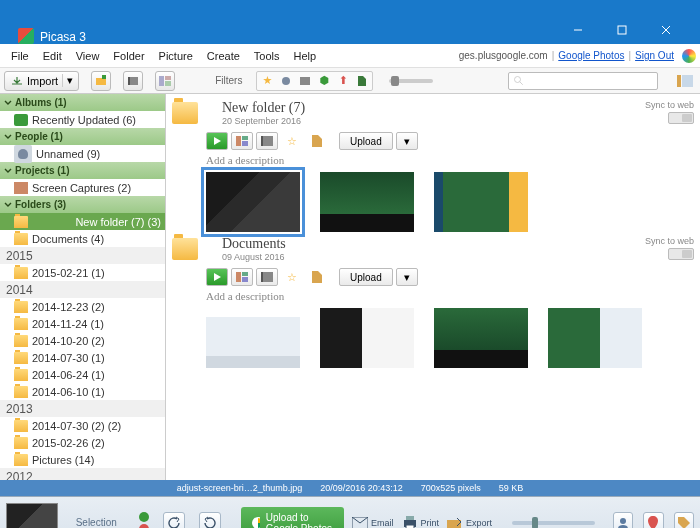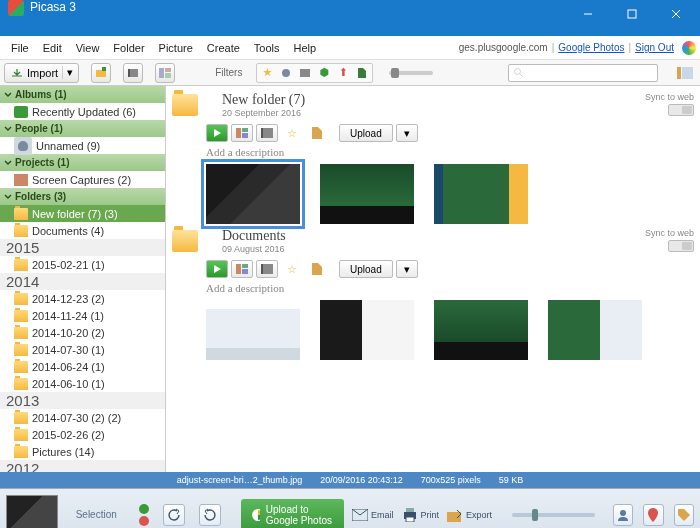--- a/index.html
+++ b/index.html
@@ -1,18 +1,18 @@
 <!DOCTYPE html>
 <html><head>
 <meta charset="utf-8">
 <style>
 * { margin: 0; padding: 0; box-sizing: border-box; font-family: "Segoe UI", Tahoma, sans-serif; }
 body { width: 700px; height: 528px; background: #fff; overflow: hidden; font-size: 11px; }
 
-.titlebar { height: 36px; background: #1979ca; display: flex; align-items: flex-start; padding: 0 2px; color: #fff; }
+.titlebar { height: 44px; background: #1979ca; display: flex; align-items: flex-end; padding: 0 12px; color: #fff; }
 .titlebar .logo { width: 16px; height: 16px; background: linear-gradient(135deg,#e74c3c 0 50%,#27ae60 0 100%); margin: 0 6px; border-radius: 2px; }
 .titlebar .title { font-size: 12px; flex: 0 0 auto; }
 .titlebar .spacer { flex: 1; }
 .titlebar .winbtn { width: 44px; height: 28px; display: flex; align-items: center; justify-content: center; color: #fff; }
 .titlebar .winbtn svg { width: 10px; height: 10px; }
 
 .menubar { height: 24px; background: #fff; display: flex; align-items: center; padding: 0 4px; border-bottom: 1px solid #e0e0e0; }
 .menubar .mi { padding: 2px 7px; font-size: 11px; color: #222; }
 .rightlinks { margin-left: auto; font-size: 10px; display: flex; align-items: center; gap: 4px; }
 .rightlinks a { color: #1155cc; text-decoration: underline; }
@@ -32,22 +32,22 @@
 .viewicon { width: 22px; height: 18px; margin-left: 4px; display: flex; align-items: center; justify-content: center; }
 
 .main { display: flex; height: 386px; }
 .sidebar { width: 166px; background: #fff; border-right: 1px solid #ccc; overflow-y: auto; font-size: 11px; }
 .sidebar::-webkit-scrollbar { width: 14px; }
 .sidebar::-webkit-scrollbar-thumb { background: #c8c8c8; border: 1px solid #aaa; }
 .sidebar::-webkit-scrollbar-track { background: #f0f0f0; }
 .shdr { background: linear-gradient(#b8d8a8,#9cc988); height: 17px; display: flex; align-items: center; padding: 0 4px; color: #2a4a1a; font-weight: bold; font-size: 10px; gap: 3px; }
 .shdr .tw { width: 8px; height: 8px; }
 .sitem { height: 17px; display: flex; align-items: center; padding: 0 4px 0 14px; gap: 4px; color: #333; }
-.sitem.sel { background: #6aa84f; color: #fff; }
-.sitem.year { background: #f0f0f0; padding-left: 6px; color: #555; font-size: 15px; }
+.sitem.sel { background: #6aa84f; color: #fff; justify-content: space-between; }
+.sitem.year { background: #f0f0f0; padding-left: 6px; color: #555; font-size: 12px; }
 .sicon { width: 14px; height: 12px; flex: 0 0 auto; }
 .folder-icon { background: linear-gradient(#ffd97a,#f5b942); border-radius: 1px 1px 0 0; position: relative; }
 .folder-icon:before { content: ""; position: absolute; top: -2px; left: 1px; width: 5px; height: 2px; background: #f5b942; }
 .avatar-icon { width: 18px; height: 18px; background: #d0d8e0; border-radius: 2px; display: flex; align-items: center; justify-content: center; }
 .avatar-icon:after { content: ""; width: 10px; height: 10px; background: #7a8aa0; border-radius: 50% 50% 40% 40%; }
 
 .content { flex: 1; overflow-y: auto; background: #fff; padding: 2px 6px; }
 .content::-webkit-scrollbar { width: 14px; }
 .content::-webkit-scrollbar-thumb { background: #c8c8c8; border: 1px solid #aaa; }
 .content::-webkit-scrollbar-track { background: #f0f0f0; }

